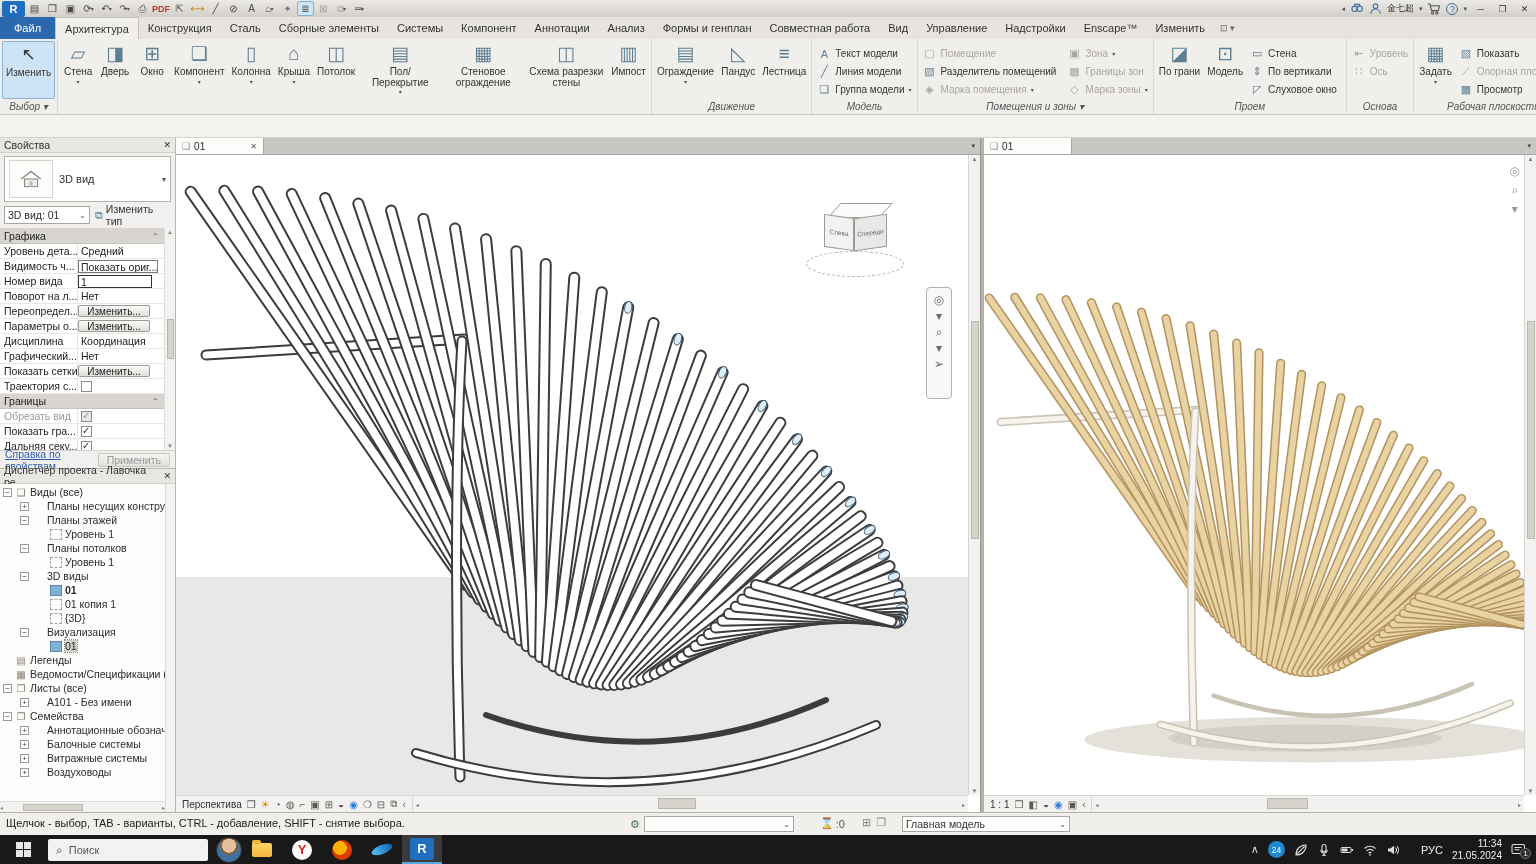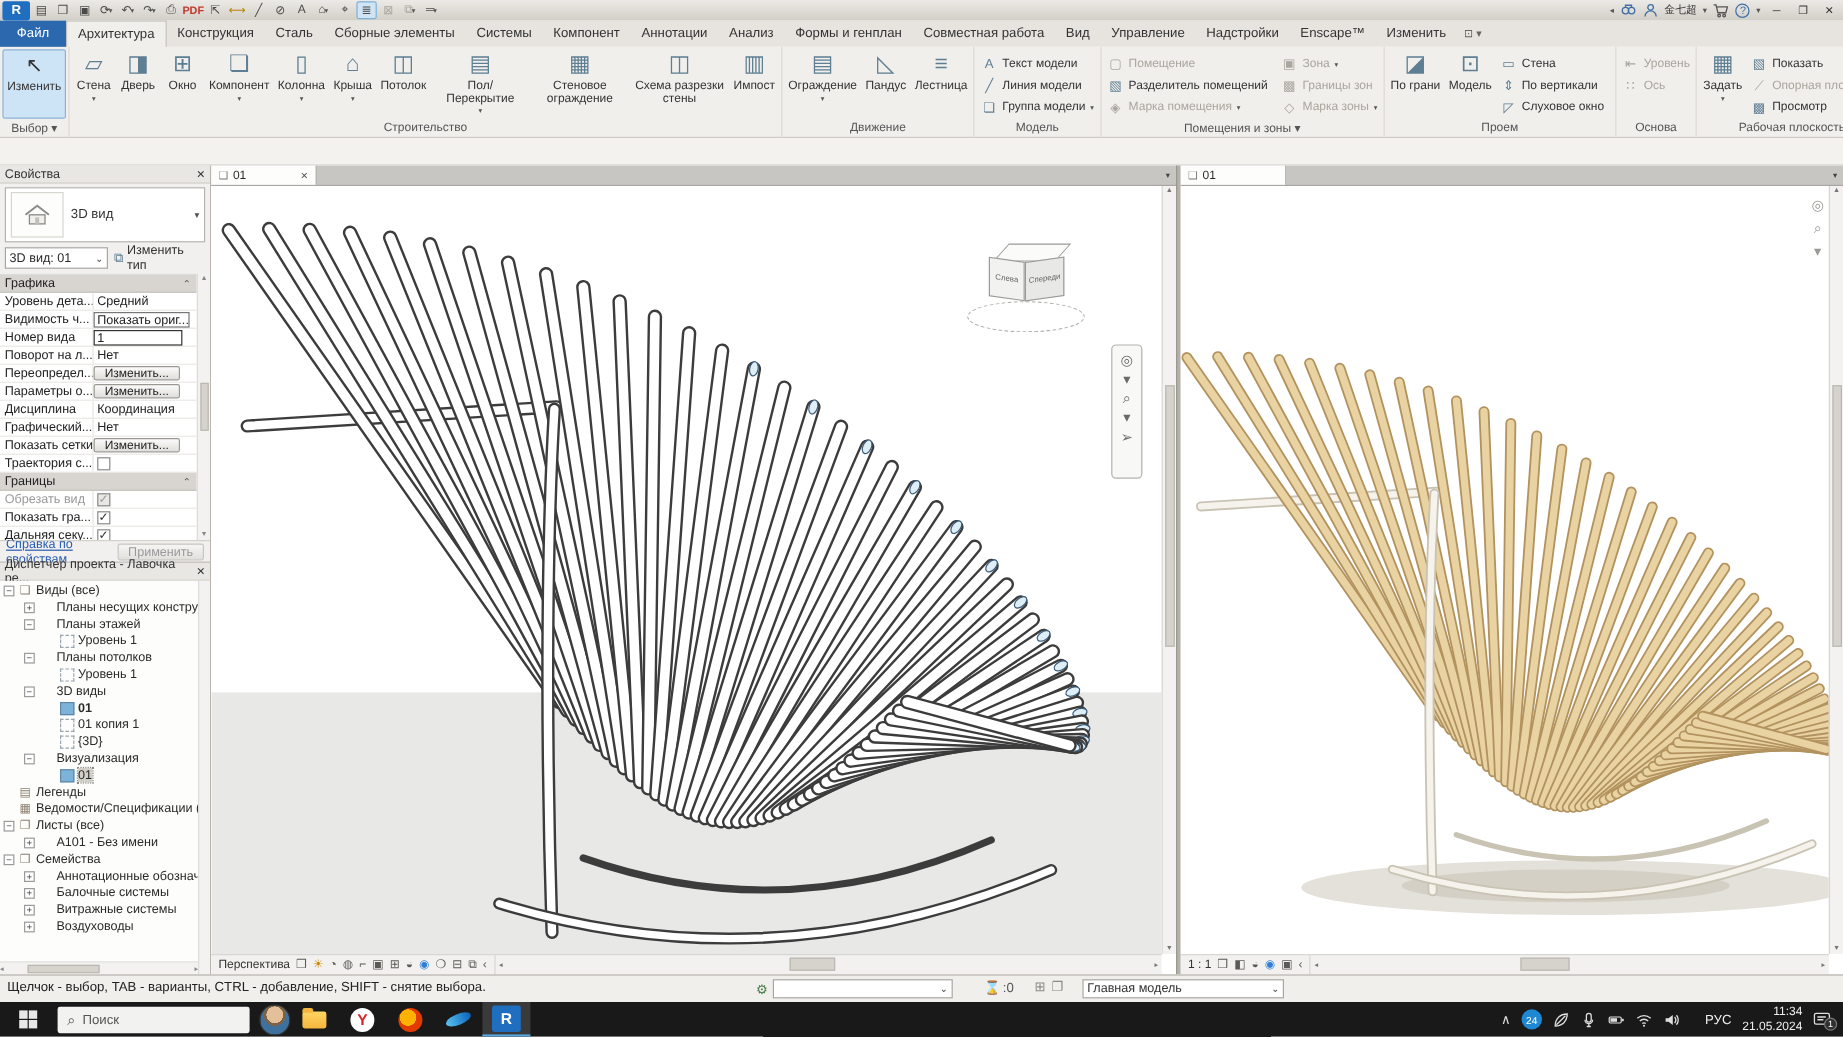--- a/index.html
+++ b/index.html
@@ -30,21 +30,21 @@
 .ftab{background:#2b68ae;color:#fff;padding:0 14px;display:flex;align-items:center;font-size:11px;}
 .tabs-host{display:flex;}
 .rtab{padding:0 9px;display:flex;align-items:center;color:#333;font-size:11px;}
 .rtab.act{background:#f1efec;border:1px solid #c6c3be;border-bottom:none;}
 .rtab-opt{display:flex;align-items:center;gap:2px;color:#666;font-size:9px;padding:0 6px;}
 
 
 .ribbon{position:absolute;left:0;top:39px;width:1536px;height:76px;background:#f1efec;border-bottom:1px solid #cfccc6;display:flex;overflow:hidden;z-index:28;}
 .rpanel{display:flex;flex-direction:column;border-right:1px solid #dcd9d3;padding:0 2px;flex:0 0 auto;}
 .pbody{flex:1;display:flex;align-items:stretch;gap:1px;padding-top:2px;}
-.plabel{height:15px;font-size:10px;color:#555;display:flex;align-items:center;justify-content:center;white-space:nowrap;padding:0 4px;}
+.plabel{height:15px;font-size:10px;color:#555;display:flex;align-items:center;justify-content:center;white-space:nowrap;padding:0 4px;font-style:italic;}
 .bigrow{display:flex;gap:1px;}
 .bigbtn{display:flex;flex-direction:column;align-items:center;min-width:36px;max-width:82px;padding:1px 3px;border-radius:2px;}
 .bigbtn .bic{font-size:19px;line-height:23px;height:25px;color:#5e7f93;}
 .bigbtn .blab{font-size:10px;line-height:10.5px;text-align:center;color:#333;}
 .bigbtn .barr{font-size:6px;color:#555;height:7px;}
 .bigbtn.sel{background:#cde4f6;border:1px solid #8cb3d6;}
 .bigbtn.sel .bic{color:#333;font-size:17px;}
 .smallcol{display:flex;flex-direction:column;gap:1px;padding-top:4px;}
 .smallbtn{display:flex;align-items:center;gap:4px;font-size:10px;height:17px;padding:0 3px;color:#333;white-space:nowrap;}
 .smallbtn .sic{width:14px;text-align:center;color:#5e7f93;font-size:11px;}
@@ -371,21 +371,20 @@
           <span class="bic">◫</span>
           <span class="blab">Схема разрезки стены</span>
           <span class="barr"></span>
         </div>
         <div class="bigbtn">
           <span class="bic">▥</span>
           <span class="blab">Импост</span>
           <span class="barr"></span>
         </div>
     </div>
-    <div class="plabel">Строительство</div>
   </div>
 
   <div class="rpanel">
     <div class="pbody bigrow">
       <div class="bigbtn">
           <span class="bic">▤</span>
           <span class="blab">Ограждение</span>
           <span class="barr">▾</span>
         </div>
         <div class="bigbtn">

